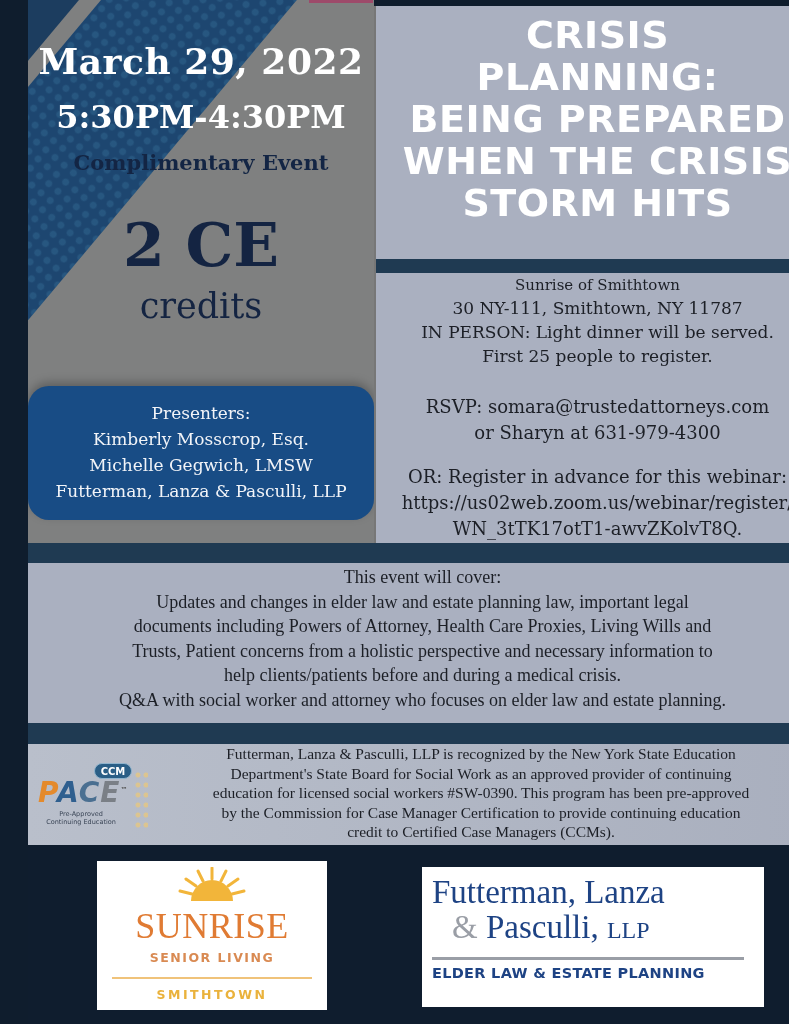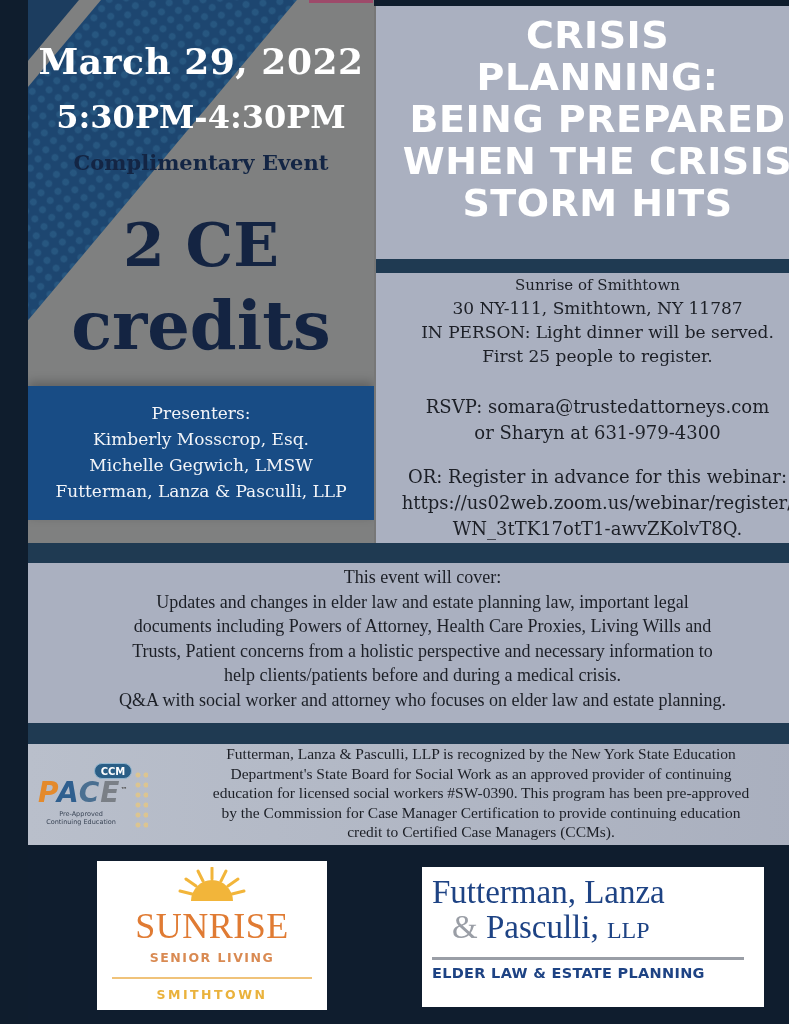--- a/index.html
+++ b/index.html
@@ -12,23 +12,23 @@
   .stripe.s1 { left: -120px; top: 230px; width: 560px; height: 150px; transform: rotate(-50deg); background: #1d4670; }
   .stripe.s2 { left: -60px; top: 70px; width: 220px; height: 40px; transform: rotate(-50deg); background: #1c3d5f; }
   .dots { position: absolute; left: -120px; top: 230px; width: 560px; height: 150px; transform: rotate(-50deg); transform-origin: 0 0;
           background-image: radial-gradient(circle, rgba(60,120,160,0.55) 3px, transparent 4px); background-size: 12px 12px; opacity: 0.6; }
   .pink-tab { position: absolute; left: 281px; top: 0; width: 64px; height: 3px; background: #9d4a6a; }
 
   .date { position: absolute; left: 0; width: 346px; top: 40px; text-align: center; color: #ffffff; font-weight: bold; font-size: 36px; letter-spacing: 0.5px; }
   .time { position: absolute; left: 0; width: 346px; top: 98px; text-align: center; color: #ffffff; font-weight: bold; font-size: 32px; }
   .comp { position: absolute; left: 0; width: 346px; top: 150px; text-align: center; color: #132544; font-weight: bold; font-size: 21px; }
   .ce { position: absolute; left: 0; width: 346px; top: 210px; text-align: center; color: #142442; font-weight: bold; font-size: 60px; }
-  .credits { position: absolute; left: 0; width: 346px; top: 286px; text-align: center; color: #142442; font-weight: bold; font-size: 67px; }
+  .credits { position: absolute; left: 0; width: 346px; top: 286px; text-align: center; color: #142442; font-weight: normal; font-size: 35px; }
 
-  .presenters { position: absolute; left: 0; top: 386px; width: 346px; height: 134px; background: #184c85; color: #f2f4f8; text-align: center; padding-top: 14px; box-shadow: 0 -4px 10px rgba(0,0,0,0.25); }
+  .presenters { position: absolute; left: 0; top: 386px; width: 346px; height: 134px; background: #184c85; color: #f2f4f8; text-align: center; padding-top: 14px; box-shadow: 0 -4px 10px rgba(0,0,0,0.25); border-radius: 21px; }
   .presenters div { font-size: 17px; line-height: 26px; }
 
   
   .right-panel { position: absolute; left: 346px; top: 6px; width: 443px; height: 543px; background: #aab0c0; border-left: 2px solid #777; }
   .title { position: absolute; left: 0; top: 8px; width: 443px; text-align: center; color: #ffffff; font-family: "DejaVu Sans", sans-serif; font-weight: bold; font-size: 38px; line-height: 42px; letter-spacing: 0.5px; }
   .title-bar { position: absolute; left: 0; top: 253px; width: 443px; height: 14px; background: #1f3a52; }
   .venue { position: absolute; left: 0; top: 268px; width: 443px; text-align: center; color: #1c1f26; }
   .venue .v0 { font-size: 15px; line-height: 22px; }
   .venue .vl { font-size: 17px; line-height: 24px; }
   .rsvp { position: absolute; left: 0; top: 388px; width: 443px; text-align: center; color: #1c1f26; font-size: 18px; line-height: 26px; }

